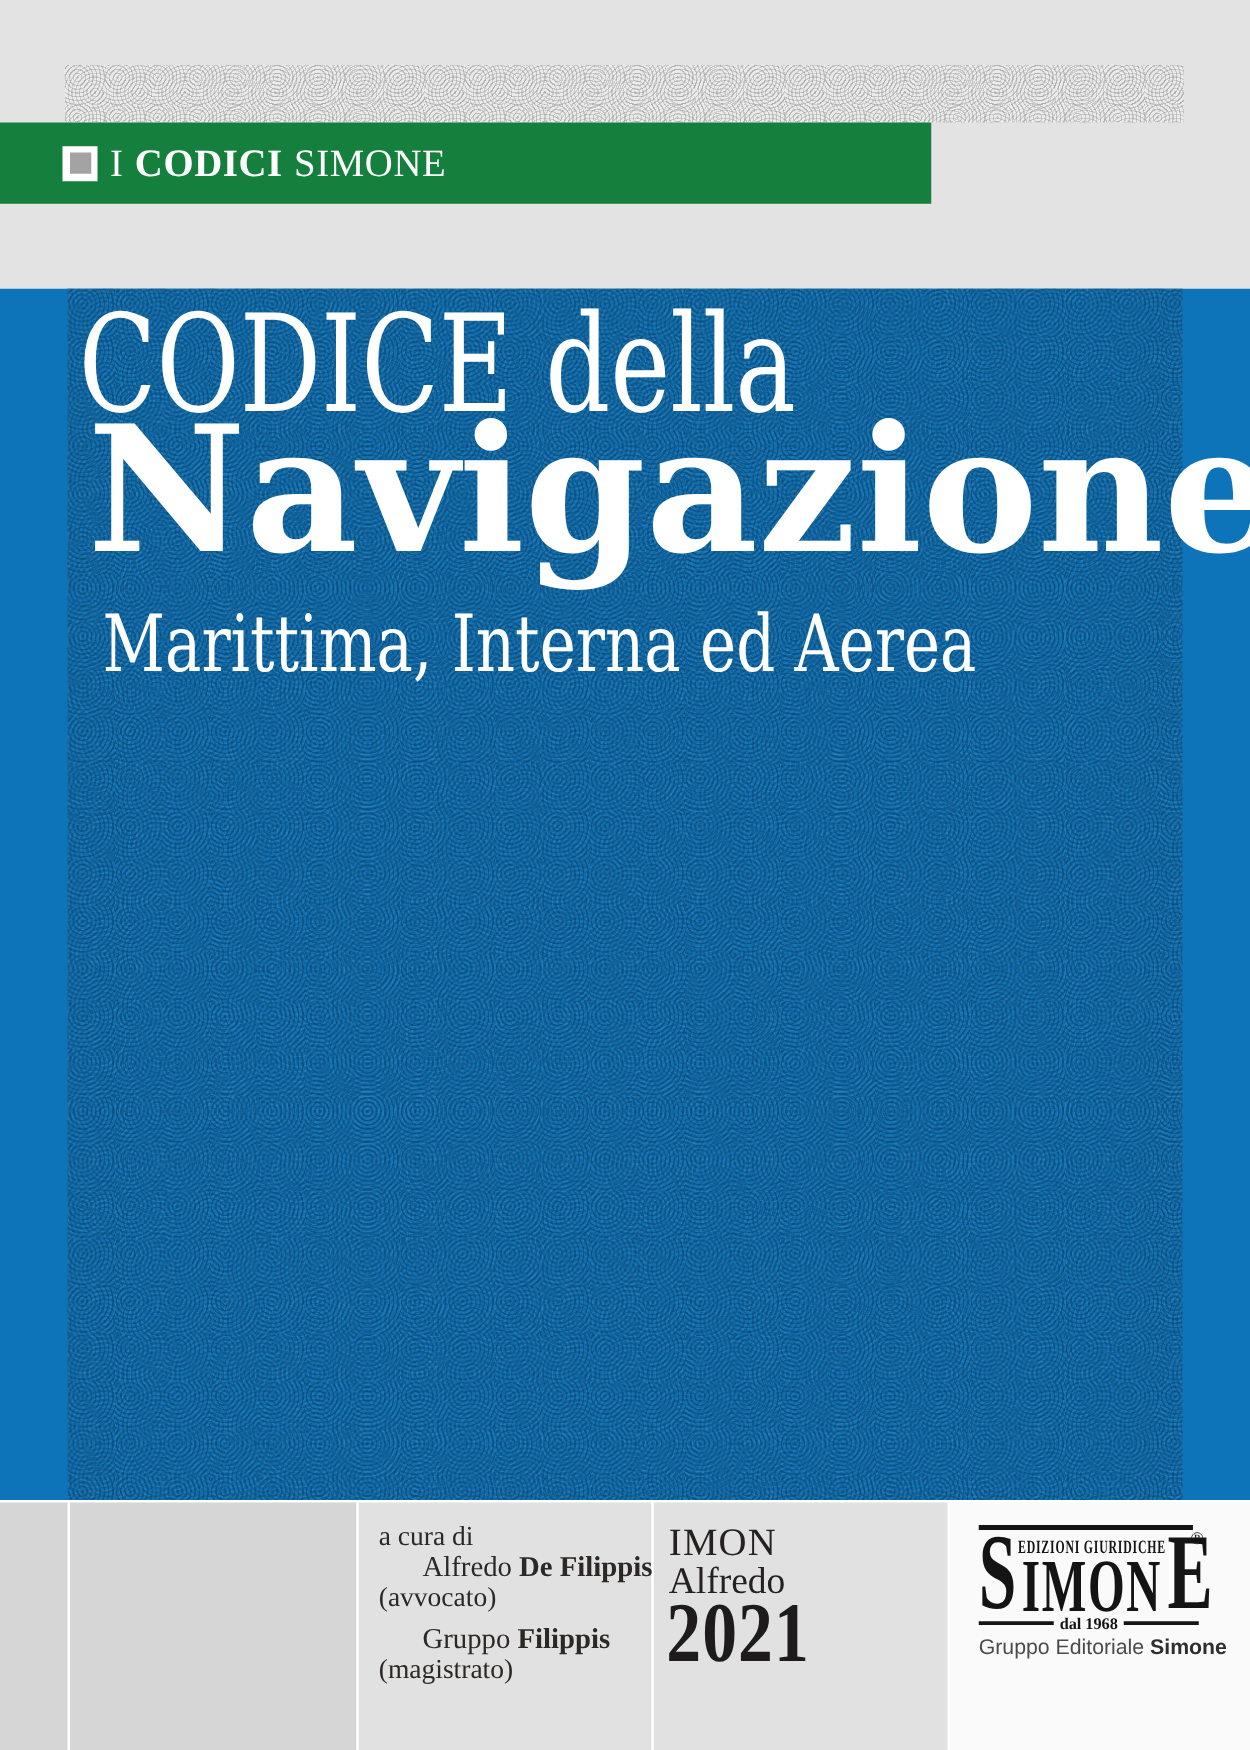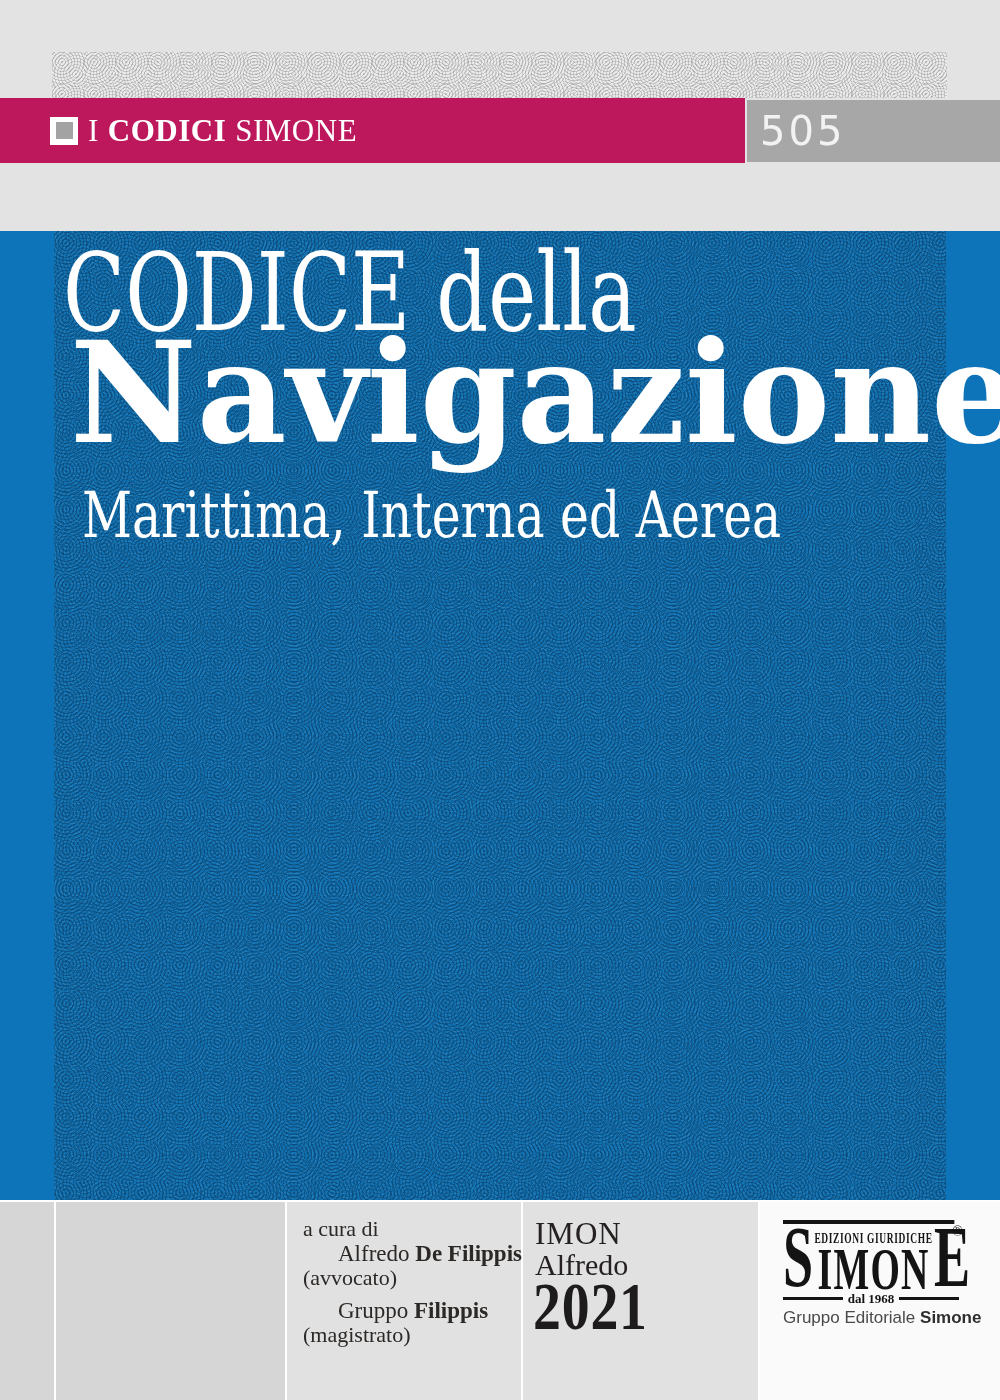--- a/index.html
+++ b/index.html
@@ -8,21 +8,21 @@
 
   
   .gray-strip{position:absolute;left:52px;top:52px;width:895px;height:46px;
     background-color:#eaeaea;
     background-image:
       repeating-radial-gradient(circle at 10px 10px, rgba(90,90,90,0.25) 0 1px, rgba(90,90,90,0) 1px 3px),
       repeating-radial-gradient(circle at 24px 22px, rgba(90,90,90,0.20) 0 1px, rgba(90,90,90,0) 1px 3px);
     background-size:32px 32px,36px 36px;}
 
   
-  .black-bar{position:absolute;left:0;top:98px;width:745px;height:65px;background:#be185d;
+  .black-bar{position:absolute;left:0;top:98px;width:745px;height:65px;background:#15803d;
     display:flex;align-items:center;}
   .sq-icon{width:28px;height:28px;background:#ffffff;margin-left:50px;
     display:flex;align-items:center;justify-content:center;flex:0 0 auto;}
   .sq-icon-inner{width:17px;height:17px;background:#a3a3a3;}
   .series-text{color:#ffffff;font-size:31px;margin-left:10px;white-space:nowrap;letter-spacing:0.5px;}
   .series-text span{margin-right:9px;}
   .series-text .bold{font-weight:bold;}
 
   
   .num-box{position:absolute;left:747px;top:100px;width:253px;height:62px;background:#a7a7a7;
@@ -103,23 +103,20 @@
 
   <div class="black-bar">
     <div class="sq-icon">
       <div class="sq-icon-inner"></div>
     </div>
     <div class="series-text">
       <span>I</span><span class="bold">CODICI</span><span>SIMONE</span>
     </div>
   </div>
 
-  <div class="num-box">
-    <span>505</span>
-  </div>
 
 
   <div class="main-panel">
     <div class="pattern-blue"></div>
   </div>
 
   <div class="title-kicker">CODICE della</div>
   <div class="title-main">Navigazione</div>
   <div class="title-sub">Marittima, Interna ed Aerea</div>
 

